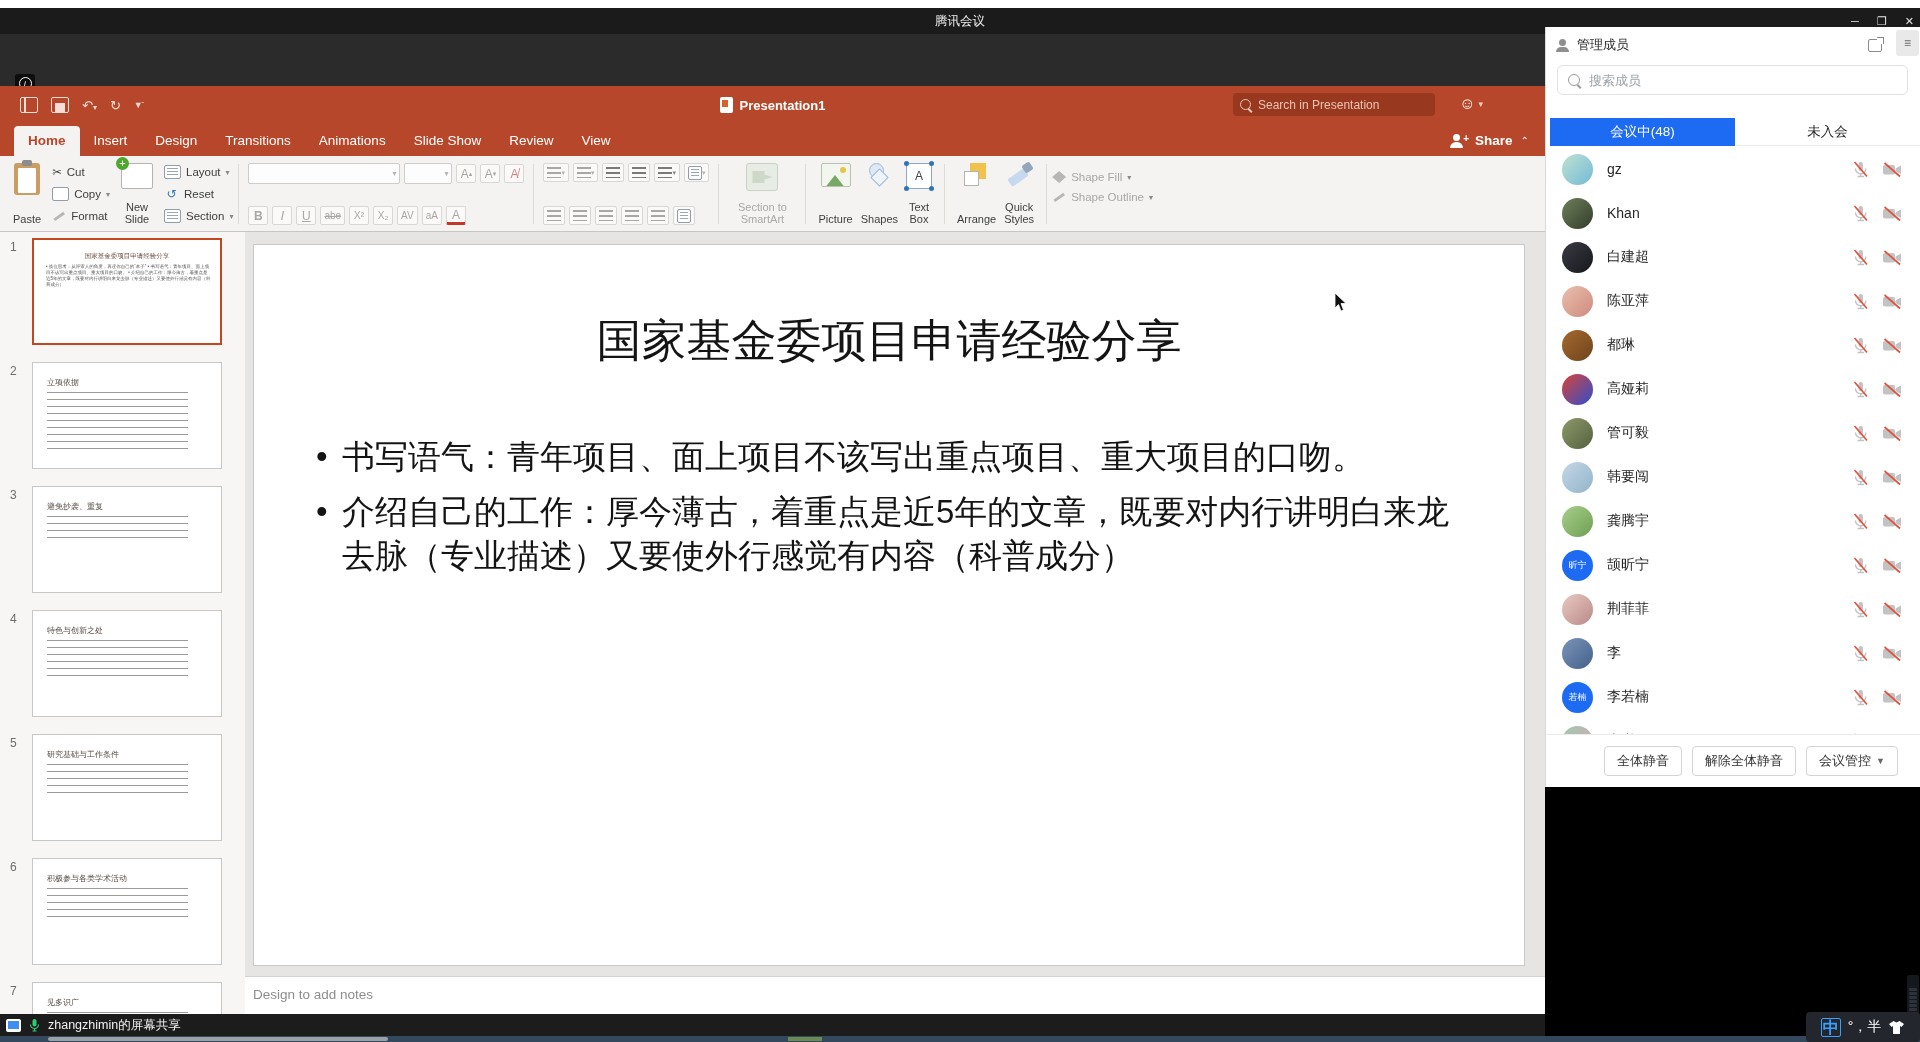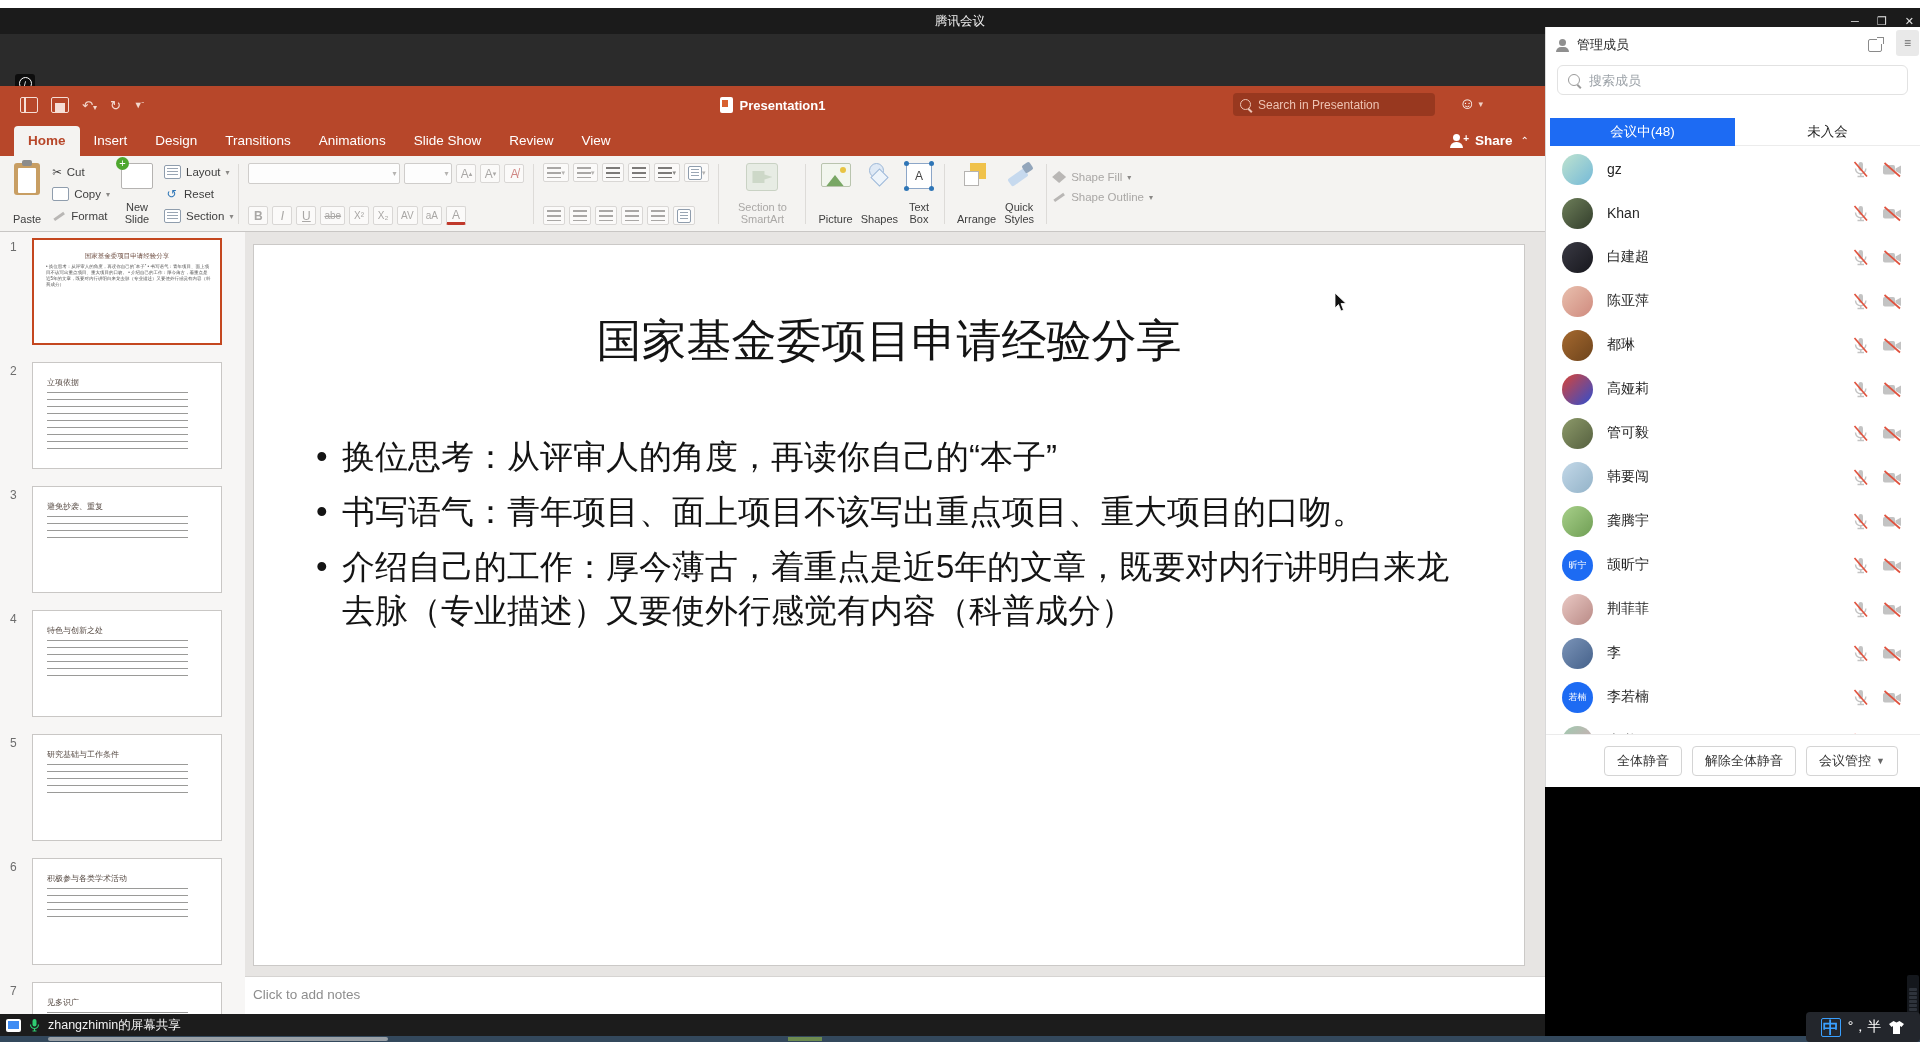--- a/index.html
+++ b/index.html
@@ -473,32 +473,31 @@
           </div>
         </div>
 
     </div>
 
     <div class="canvas">
       <div class="slide">
         <div class="slide-title">国家基金委项目申请经验分享</div>
         <ul class="slide-bullets">
 
-            <li>换位思考：从评审人的角度，再读你自己的“本子”</li>
 
             <li>书写语气：青年项目、面上项目不该写出重点项目、重大项目的口吻。</li>
 
             <li>介绍自己的工作：厚今薄古，着重点是近5年的文章，既要对内行讲明白来龙去脉（专业描述）又要使外行感觉有内容（科普成分）</li>
 
         </ul>
       </div>
     </div>
 
     <div class="notes">
-      <div class="ph">Click to add notes</div>
+      <div class="ph">Design to add notes</div>
     </div>
 
     <div class="status">
       <div class="lft">
         <span>Slide 1 of 7</span>
         <span>English (United States)</span>
       </div>
       <div class="rgt">
         <span class="sb-ic">
           <svg width="14" height="12">

